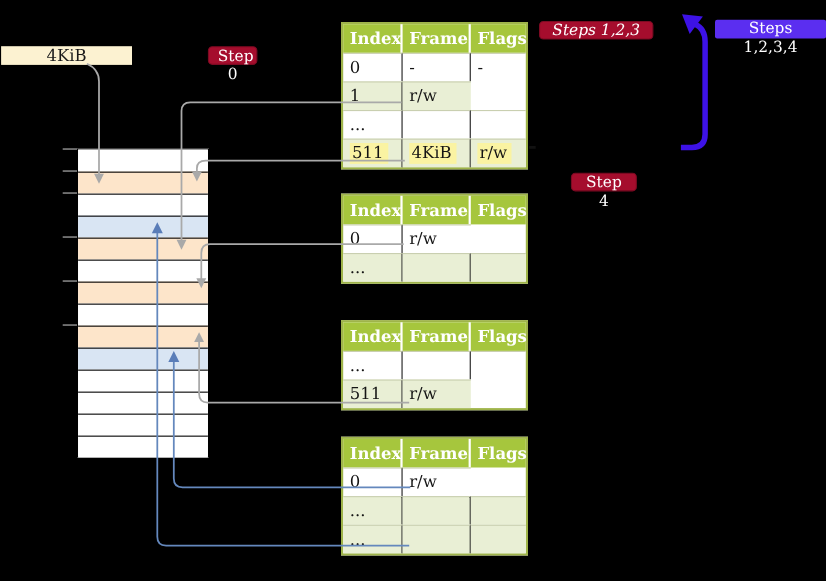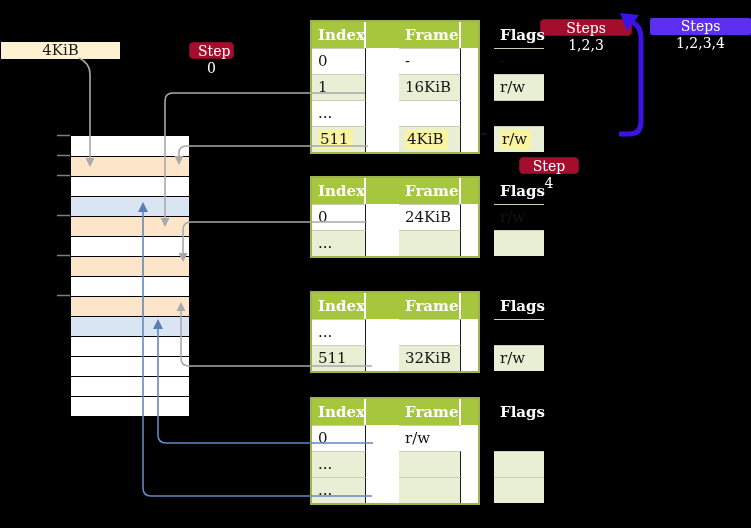--- a/index.html
+++ b/index.html
@@ -15,21 +15,21 @@
     position:absolute;left:1px;top:42px;width:119px;height:17px;
     background:#fcf2d1;color:#1a1a1a;font-size:15px;line-height:17px;text-align:center;
   }
   .badge{
     position:absolute;height:17px;line-height:17px;color:#fff;font-size:14px;
     text-align:center;padding:0 8px;border-radius:4px;box-sizing:border-box;
   }
   .badge-red{background:#a50d2d;border:1px solid #7c0a22;}
   .badge-blue{background:#5b2ef0;border-radius:2px;}
   #badge-step0{left:189px;top:42px;width:45px;}
-  #badge-steps123{left:540px;top:19px;width:92px;}
+  #badge-steps123{left:490px;top:19px;width:104px;font-style:italic;}
   #badge-steps1234{left:650px;top:18px;width:101px;}
   #badge-step4{left:519px;top:157px;width:60px;}
 
   
   .memory{
     position:absolute;left:70px;top:135px;width:120px;height:281px;
     border:1px solid #000;background:#fff;box-sizing:border-box;
   }
   .mem-row{height:20px;box-sizing:border-box;border-top:1px solid #000;}
   .mem-row:first-child{border-top:none;}
@@ -39,21 +39,21 @@
 
   
   .ptable{
     position:absolute;left:310px;width:170px;
     border:2px solid #9fb44a;box-sizing:border-box;background:#fff;
   }
   #ptable-0{top:20px;}
   #ptable-1{top:176px;}
   #ptable-2{top:291px;}
   #ptable-3{top:397px;}
-  .pt-row,.pt-header-row{display:grid;grid-template-columns:54px 62px 50px;gap:33px;}
+  .pt-row,.pt-header-row{display:grid;grid-template-columns:54px 62px 50px;}
   .pt-header-row{background:#a6c63d;}
   .pt-th{
     color:#fff;font-weight:bold;font-size:15px;height:26px;line-height:26px;
     padding-left:6px;box-sizing:border-box;border-right:2px solid #fff;
   }
   .pt-th:last-child{border-right:none;text-align:right;}
   .pt-td{
     color:#141414;font-size:15px;height:26px;line-height:25px;
     padding-left:6px;box-sizing:border-box;
     border-right:1px solid #1a1a1a;border-top:1px solid #c9cfb0;
@@ -101,21 +101,20 @@
         <div class="pt-th">Frame</div>
         <div class="pt-th">Flags</div>
       </div>
       <div class="pt-row">
         <div class="pt-td">0</div>
         <div class="pt-td">-</div>
         <div class="pt-td">-</div>
       </div>
       <div class="pt-row shaded">
         <div class="pt-td">1</div>
-        <div class="pt-td">16KiB</div>
         <div class="pt-td">r/w</div>
       </div>
       <div class="pt-row">
         <div class="pt-td">...</div>
         <div class="pt-td"></div>
         <div class="pt-td"></div>
       </div>
       <div class="pt-row shaded">
         <div class="pt-td"><span class="hl">511</span></div>
         <div class="pt-td"><span class="hl">4KiB</span></div>
@@ -123,21 +122,20 @@
       </div>
     </div>
   <div class="ptable" id="ptable-1">
       <div class="pt-header-row">
         <div class="pt-th">Index</div>
         <div class="pt-th">Frame</div>
         <div class="pt-th">Flags</div>
       </div>
       <div class="pt-row">
         <div class="pt-td">0</div>
-        <div class="pt-td">24KiB</div>
         <div class="pt-td">r/w</div>
       </div>
       <div class="pt-row shaded">
         <div class="pt-td">...</div>
         <div class="pt-td"></div>
         <div class="pt-td"></div>
       </div>
     </div>
   <div class="ptable" id="ptable-2">
       <div class="pt-header-row">
@@ -145,21 +143,20 @@
         <div class="pt-th">Frame</div>
         <div class="pt-th">Flags</div>
       </div>
       <div class="pt-row">
         <div class="pt-td">...</div>
         <div class="pt-td"></div>
         <div class="pt-td"></div>
       </div>
       <div class="pt-row shaded">
         <div class="pt-td">511</div>
-        <div class="pt-td">32KiB</div>
         <div class="pt-td">r/w</div>
       </div>
     </div>
   <div class="ptable" id="ptable-3">
       <div class="pt-header-row">
         <div class="pt-th">Index</div>
         <div class="pt-th">Frame</div>
         <div class="pt-th">Flags</div>
       </div>
       <div class="pt-row">

